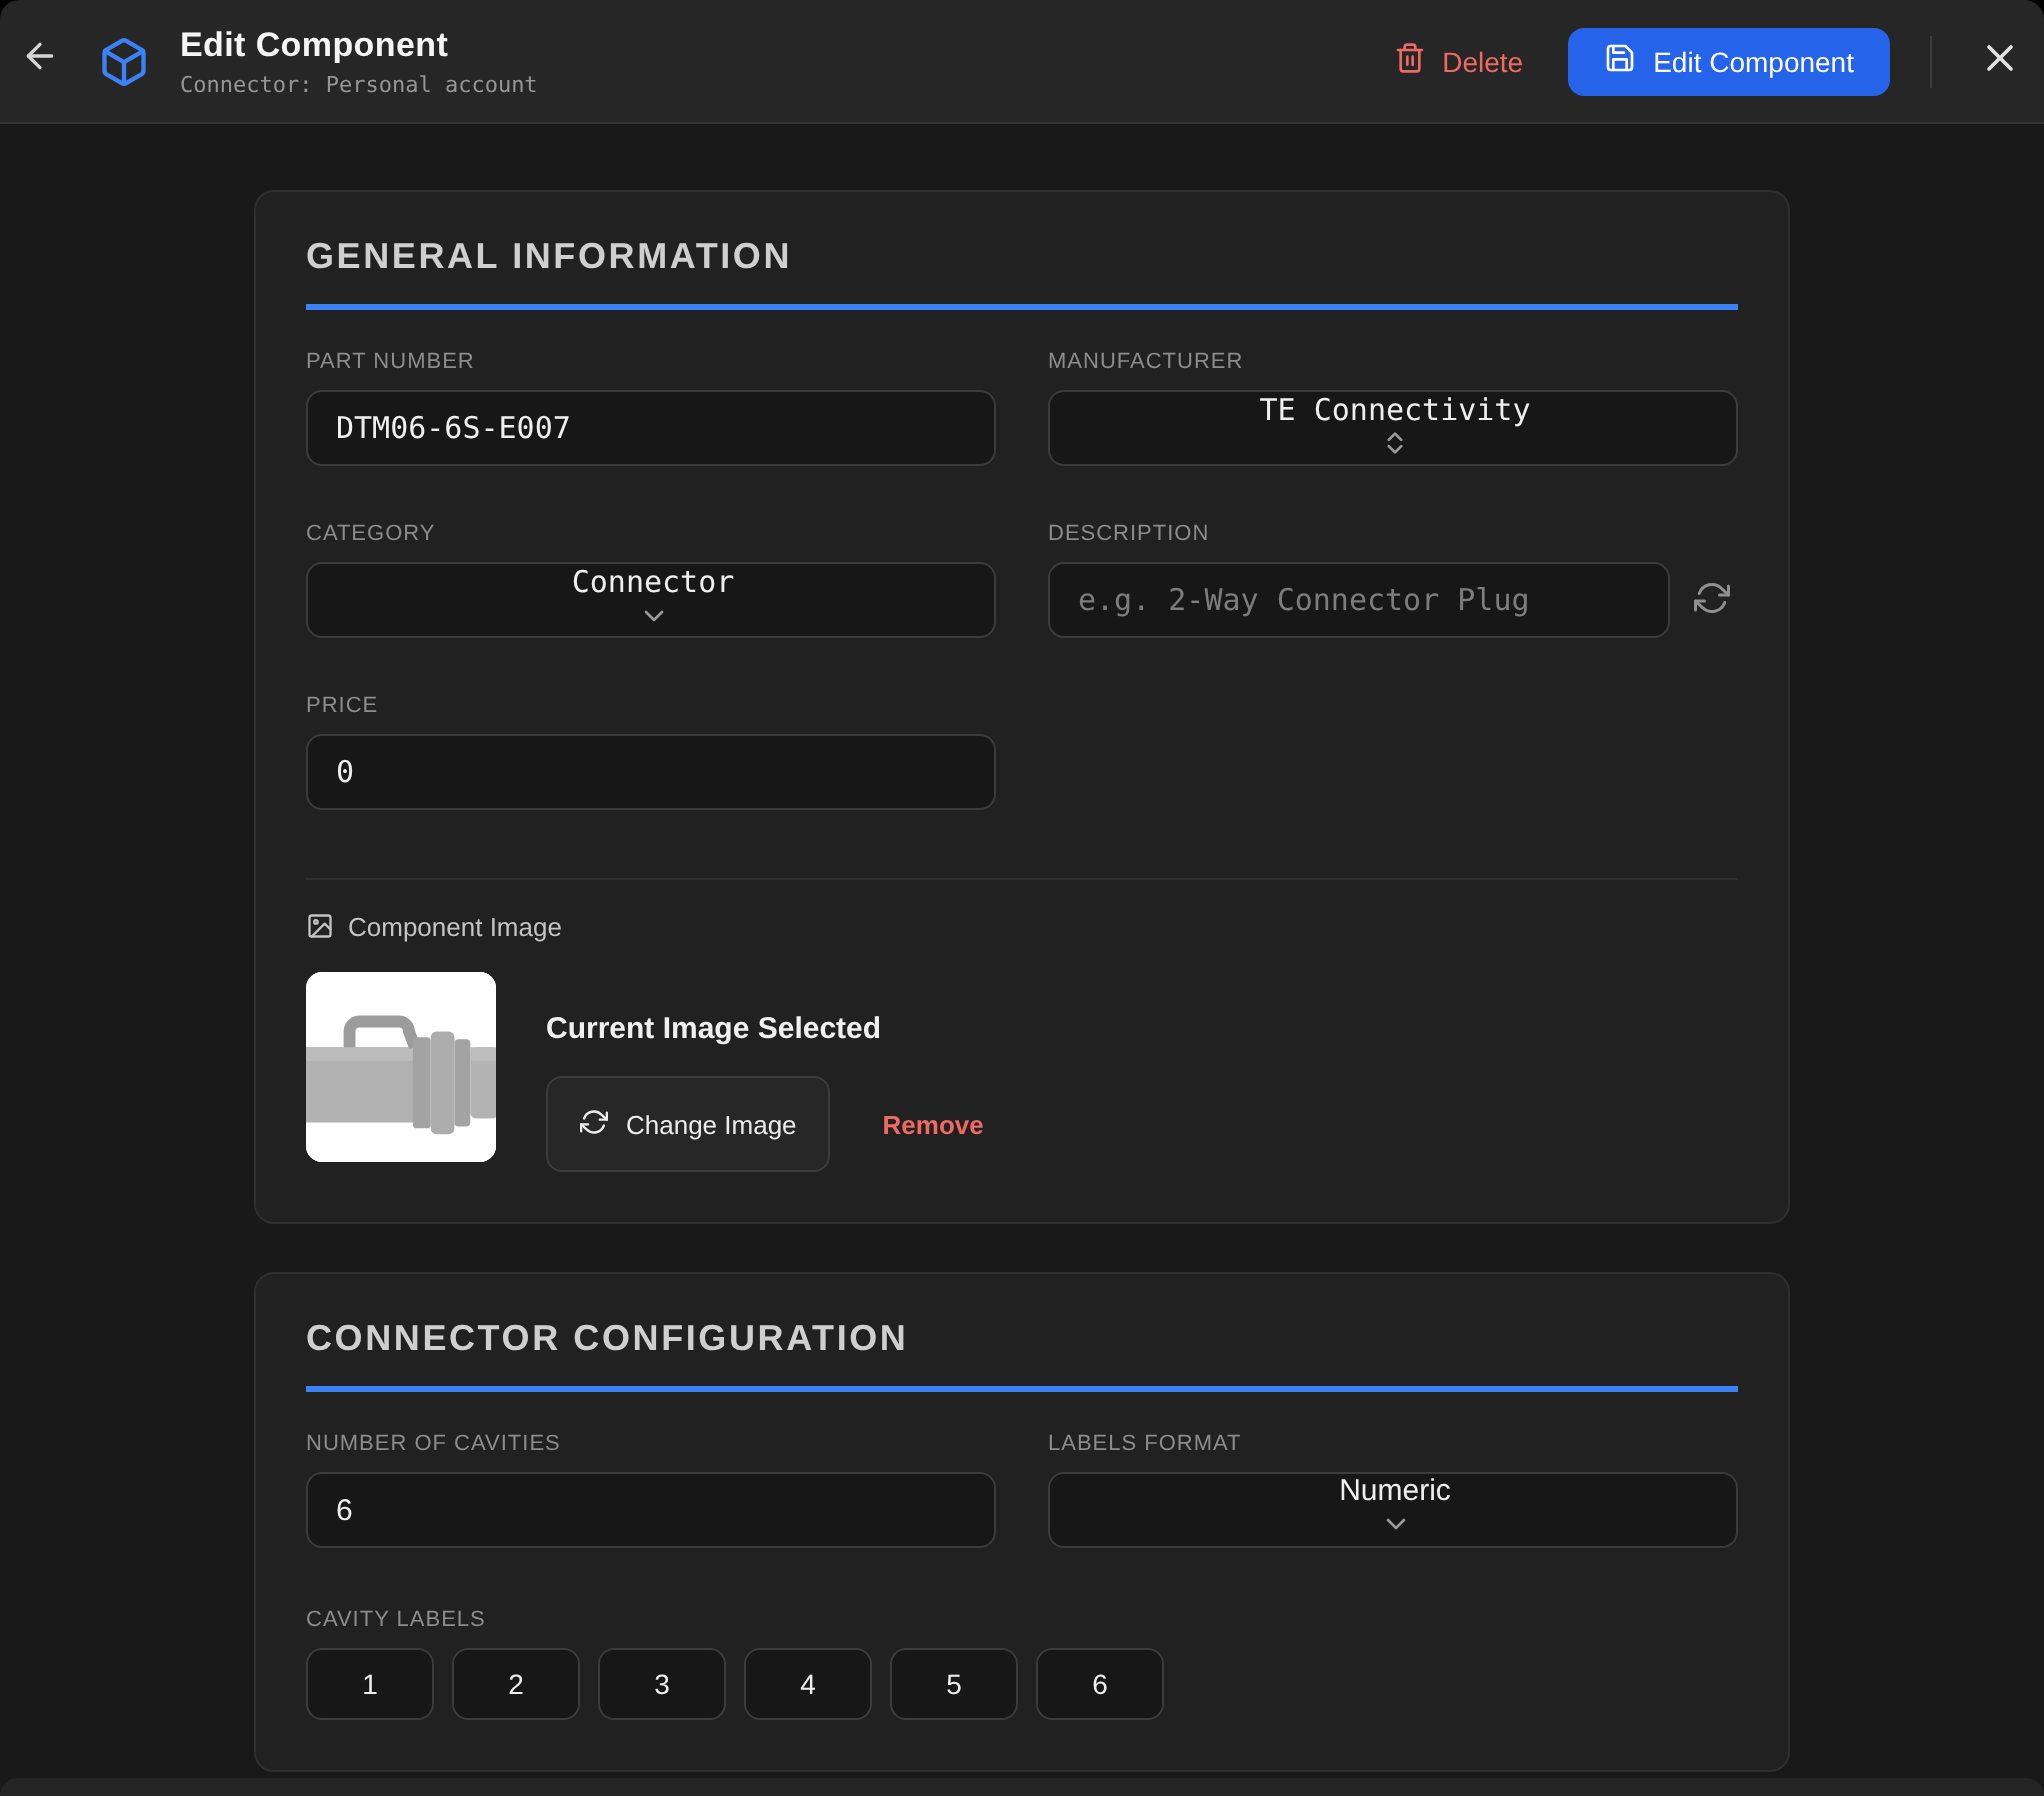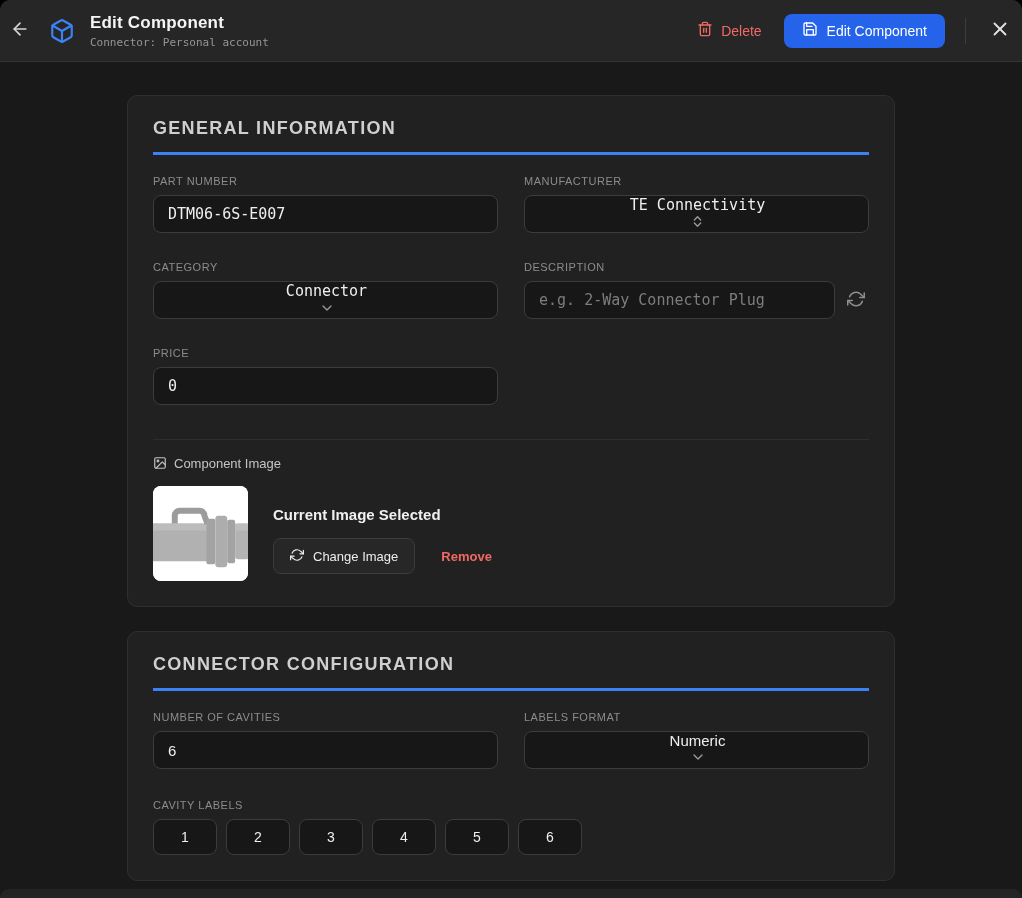--- a/index.html
+++ b/index.html
@@ -77,21 +77,21 @@
   
   .image-label-row { margin-top:16px; display:flex; align-items:flex-start; gap:7px; color:#c4c4c4; font-size:13px; }
   .image-row { margin-top:13px; display:flex; align-items:flex-start; }
   .thumb {
     width:95px; height:95px; background:#fff; border-radius:8px; overflow:hidden; flex:none;
   }
   .image-info { margin-left:25px; padding-top:20px; }
   .image-status { color:#f0f0f0; font-size:15px; font-weight:600; }
   .image-actions { margin-top:15px; display:flex; align-items:center; gap:26px; }
   .change-btn {
-    display:flex; align-items:center; gap:9px; height:36px; padding:0 16px;
+    display:flex; align-items:center; gap:9px; height:48px; padding:0 16px;
     background:#272727; border:1px solid #3c3c3c; border-radius:8px;
     color:#ececec; font-size:13px; font-weight:500; cursor:pointer;
   }
   .remove-link { color:#ef6a63; font-size:13px; font-weight:700; cursor:pointer; background:none; border:none; }
 
   
   .cavity-section { margin-top:30px; }
   .cavity-row { display:flex; gap:9px; margin-top:8px; }
   .cavity-box {
     width:64px; height:36px; display:flex; align-items:center; justify-content:center;

